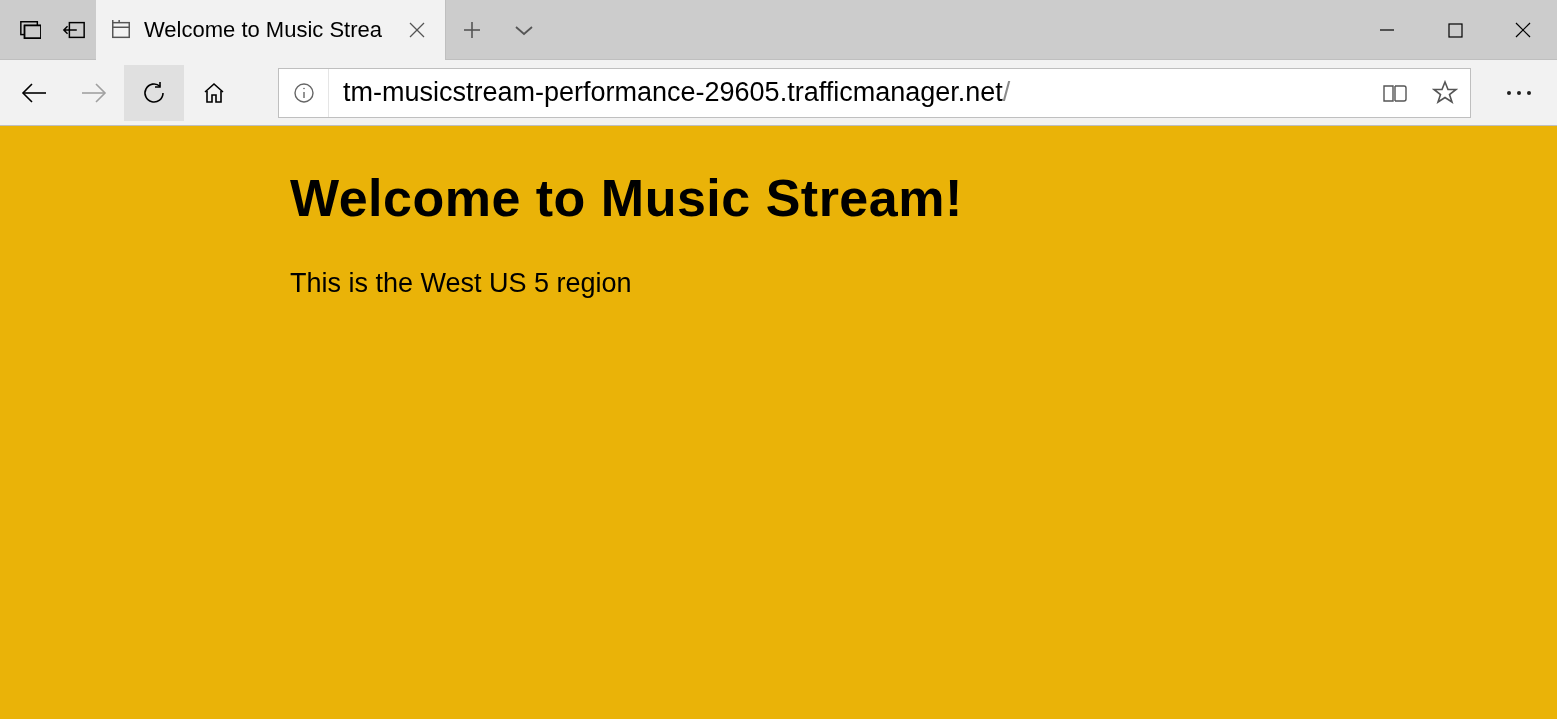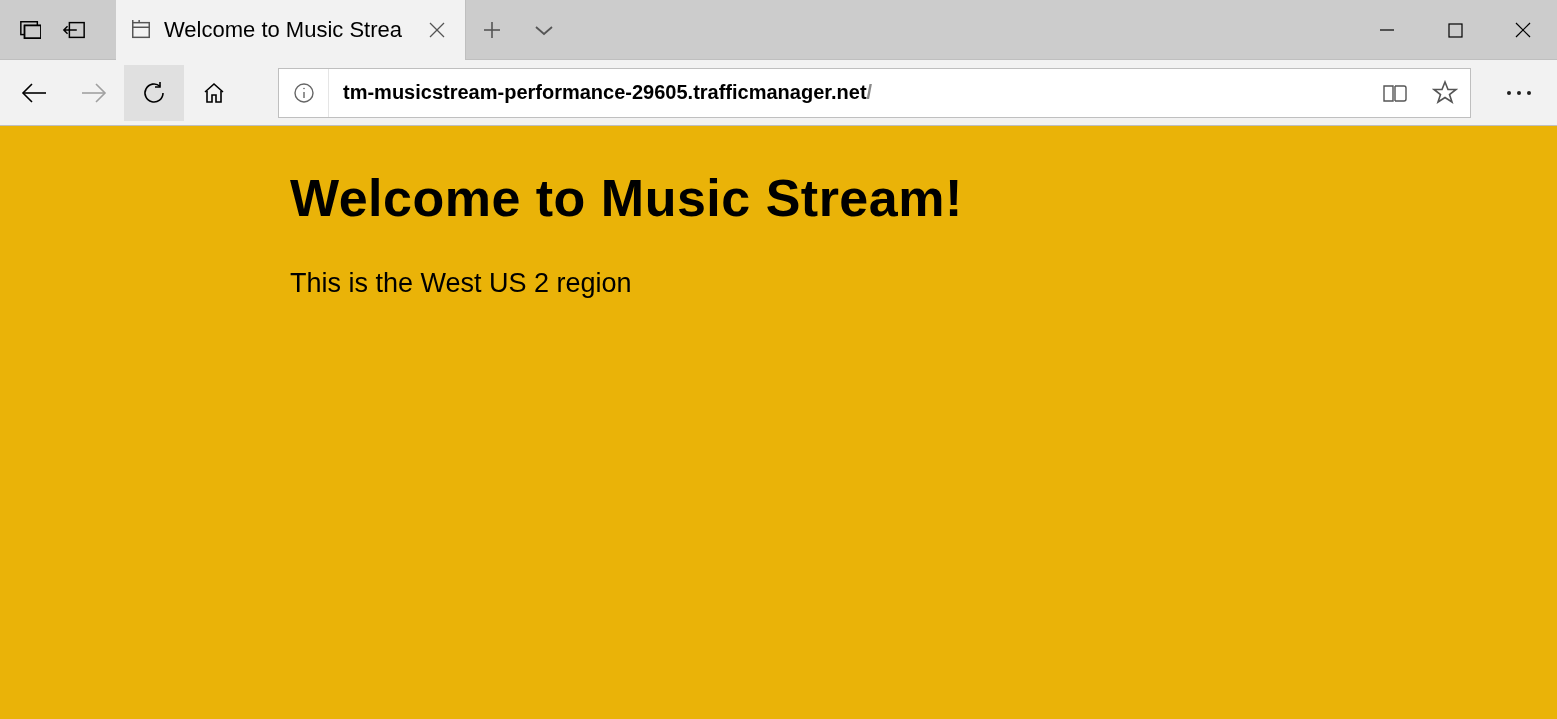--- a/index.html
+++ b/index.html
@@ -37,21 +37,20 @@
     .tab {
       display: flex;
       align-items: center;
       background: #f2f2f2;
       height: 60px;
       padding: 0 14px 0 14px;
       min-width: 350px;
       max-width: 360px;
       border-right: 1px solid #bfbfbf;
       gap: 12px;
-      margin-left: 20px;
     }
     .tab-icon {
       display: flex;
       align-items: center;
       justify-content: center;
       color: #555;
       flex-shrink: 0;
     }
     .tab-title {
       font-size: 22px;
@@ -133,25 +132,24 @@
       height: 100%;
       display: flex;
       align-items: center;
       justify-content: center;
       border-right: 1px solid #e5e5e5;
       color: #666;
     }
     .url-text {
       flex: 1;
       padding: 0 14px;
-      font-size: 20px;
+      font-size: 27px;
       color: #000;
       white-space: nowrap;
       overflow: hidden;
-      font-weight: bold;
     }
     .url-dim { color: #8a8a8a; }
     .addr-icon {
       width: 50px;
       height: 100%;
       display: flex;
       align-items: center;
       justify-content: center;
       color: #555;
     }
@@ -312,14 +310,14 @@
     <svg width="28" height="8" viewBox="0 0 28 8" fill="currentColor">
       <circle cx="4" cy="4" r="2"></circle>
       <circle cx="14" cy="4" r="2"></circle>
       <circle cx="24" cy="4" r="2"></circle>
     </svg>
   </div>
 </div>
 
 <div class="content">
   <h1>Welcome to Music Stream!</h1>
-  <p>This is the West US 2 region</p>
+  <p>This is the West US 5 region</p>
 </div>
 
 </body></html>

